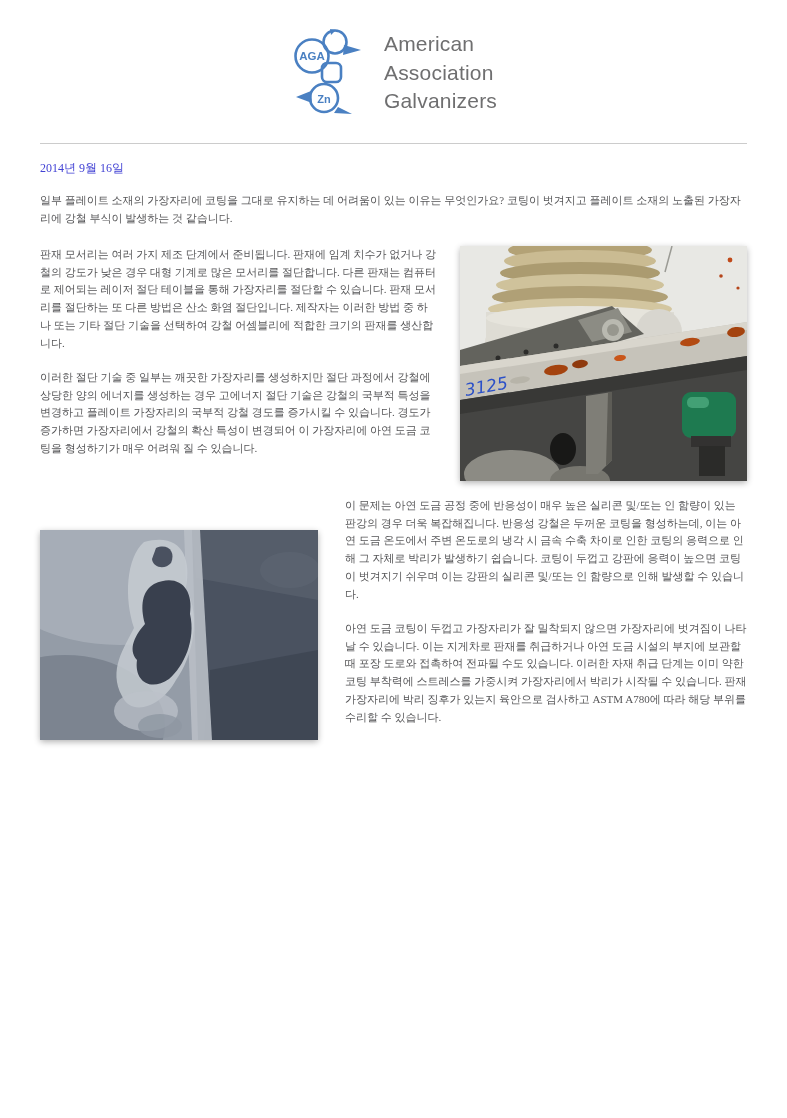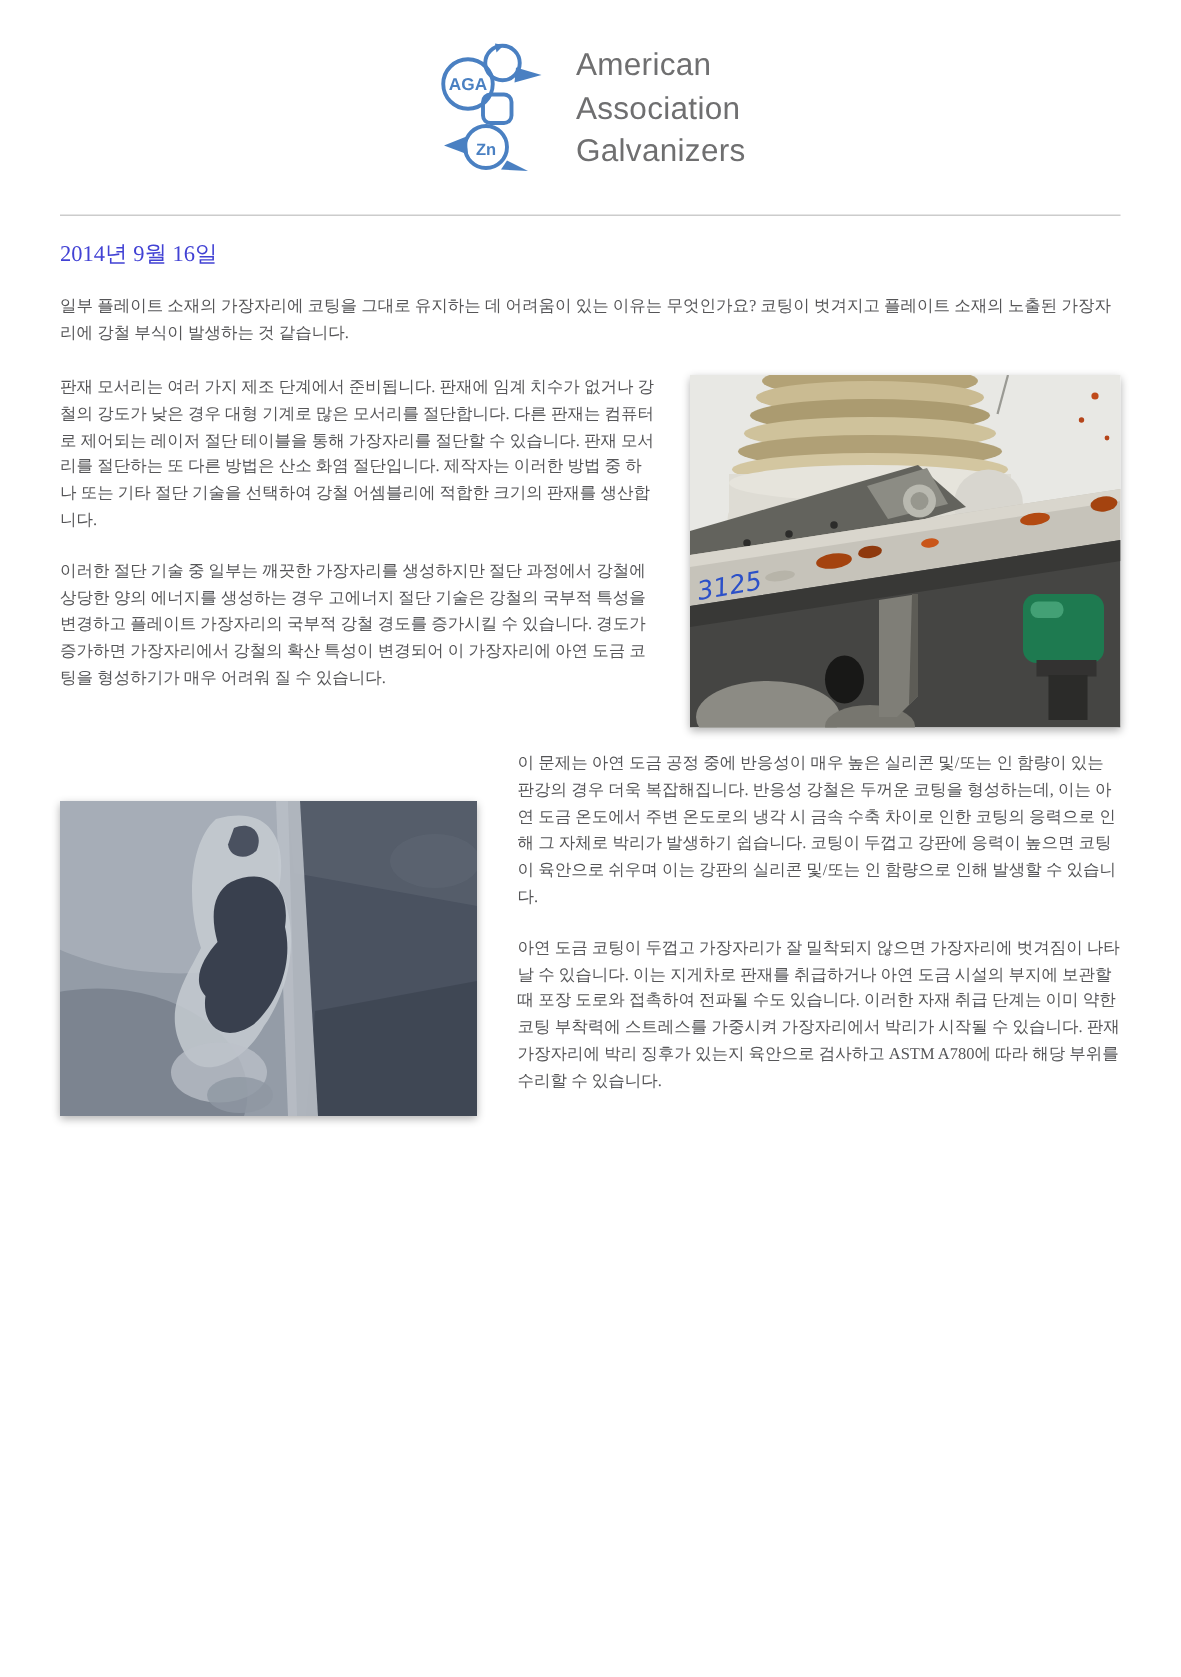--- a/index.html
+++ b/index.html
@@ -57,21 +57,21 @@
   h1.article-title {
     margin-top: 16px;
     font-size: 26px;
     font-weight: 600;
     color: #e8564a;
     letter-spacing: 0.5px;
   }
 
   .meta {
     margin-top: 16px;
-    font-size: 15px;
+    font-size: 12px;
     line-height: 1.35;
     color: #4242d4;
   }
 
   p.body-p {
     font-size: 11px;
     line-height: 1.62;
     color: #555557;
     margin-top: 16px;
   }
@@ -224,20 +224,20 @@
             <path d="M104,12 C140,2 152,26 146,58 C162,88 152,128 136,150 C122,176 92,188 82,166 C68,140 84,118 94,98 C84,68 86,28 104,12 Z" fill="#c6cbd1" opacity="0.85"></path>
 
             <path d="M116,18 C128,13 136,22 131,33 C125,40 113,38 112,29 Z" fill="#4a5160"></path>
             <path d="M114,54 C138,43 154,58 150,84 C156,110 144,136 129,149 C110,162 94,151 97,130 C87,119 96,104 105,94 C100,76 102,61 114,54 Z" fill="#39404e"></path>
             <ellipse cx="106" cy="181" rx="32" ry="20" fill="#bcc2c9" opacity="0.75"></ellipse>
             <ellipse cx="120" cy="196" rx="22" ry="12" fill="#8f97a2" opacity="0.8"></ellipse>
           </svg>
         </span>
       </div>
       <div class="text-col">
-        <p class="body-p">이 문제는 아연 도금 공정 중에 반응성이 매우 높은 실리콘 및/또는 인 함량이 있는 판강의 경우 더욱 복잡해집니다. 반응성 강철은 두꺼운 코팅을 형성하는데, 이는 아연 도금 온도에서 주변 온도로의 냉각 시 금속 수축 차이로 인한 코팅의 응력으로 인해 그 자체로 박리가 발생하기 쉽습니다. 코팅이 두껍고 강판에 응력이 높으면 코팅이 육안으로 쉬우며 이는 강판의 실리콘 및/또는 인 함량으로 인해 발생할 수 있습니다.</p>
+        <p class="body-p">이 문제는 아연 도금 공정 중에 반응성이 매우 높은 실리콘 및/또는 인 함량이 있는 판강의 경우 더욱 복잡해집니다. 반응성 강철은 두꺼운 코팅을 형성하는데, 이는 아연 도금 온도에서 주변 온도로의 냉각 시 금속 수축 차이로 인한 코팅의 응력으로 인해 그 자체로 박리가 발생하기 쉽습니다. 코팅이 두껍고 강판에 응력이 높으면 코팅이 벗겨지기 쉬우며 이는 강판의 실리콘 및/또는 인 함량으로 인해 발생할 수 있습니다.</p>
         <p class="body-p">아연 도금 코팅이 두껍고 가장자리가 잘 밀착되지 않으면 가장자리에 벗겨짐이 나타날 수 있습니다. 이는 지게차로 판재를 취급하거나 아연 도금 시설의 부지에 보관할 때 포장 도로와 접촉하여 전파될 수도 있습니다. 이러한 자재 취급 단계는 이미 약한 코팅 부착력에 스트레스를 가중시켜 가장자리에서 박리가 시작될 수 있습니다. 판재 가장자리에 박리 징후가 있는지 육안으로 검사하고 ASTM A780에 따라 해당 부위를 수리할 수 있습니다.</p>
       </div>
     </div>
 
   </div>
 
 </div>
 
 </body></html>

